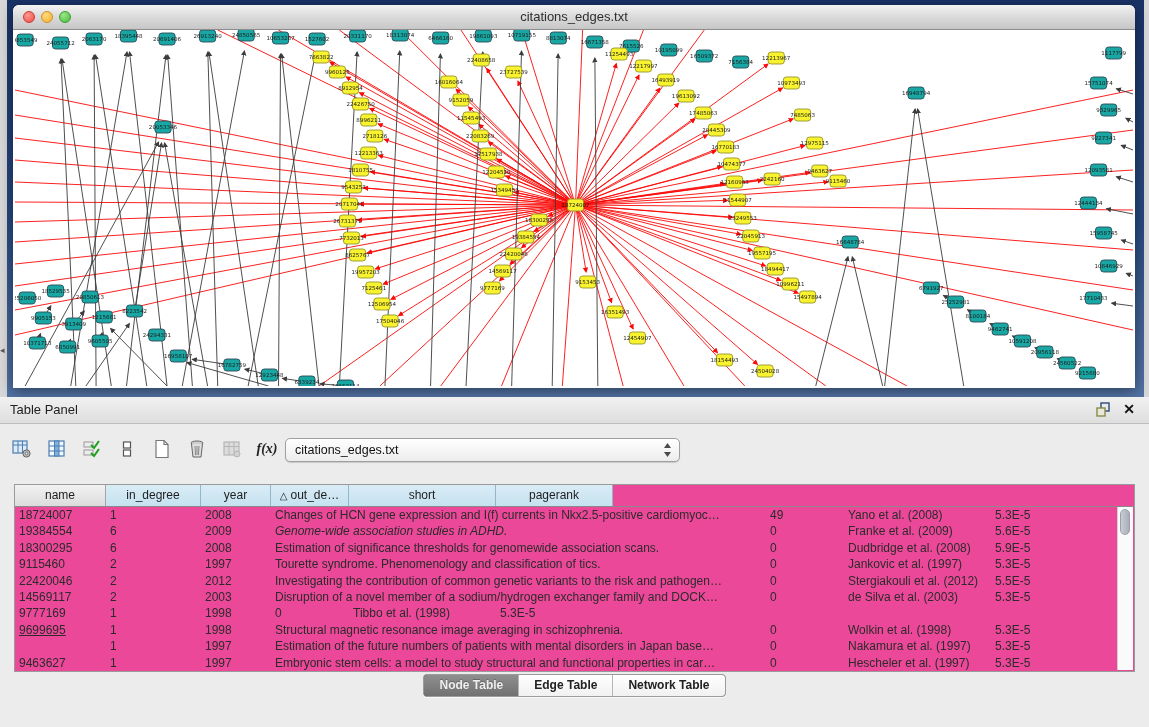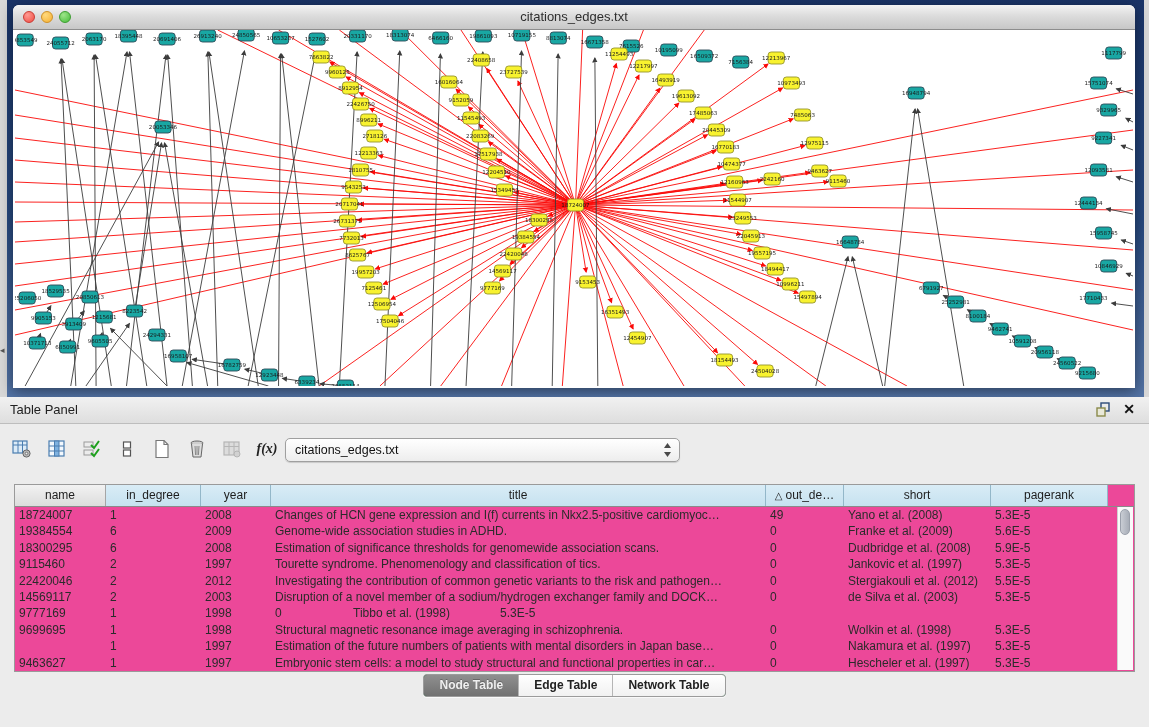--- a/index.html
+++ b/index.html
@@ -801,40 +801,39 @@
           <path d="M4.5 15 L1 10 H8 Z" fill="#4a4a4a"></path>
         </svg>
       </span>
     </div>
 
     <div id="table-wrap">
       <div id="thead">
           <div class="th gray" style="width: 91px;">name</div>
           <div class="th" style="width: 95px;">in_degree</div>
           <div class="th" style="width: 70px;">year</div>
-          <div class="th" style="width: 495px;">title</div>
           <div class="th" style="width: 78px;"><span class="sort-tri">△</span>out_de…</div>
           <div class="th" style="width: 147px;">short</div>
           <div class="th" style="width: 117px;">pagerank</div>
         </div>
       <div id="tbody">
           <div class="tr">
             <div class="td" style="width: 91px;">18724007</div>
             <div class="td" style="width: 95px;">1</div>
             <div class="td" style="width: 70px;">2008</div>
             <div class="td" style="width: 495px;">Changes of HCN gene expression and I(f) currents in Nkx2.5-positive cardiomyoc…</div>
             <div class="td" style="width: 78px;">49</div>
             <div class="td" style="width: 147px;">Yano et al. (2008)</div>
             <div class="td" style="width: 117px;">5.3E-5</div>
           </div>
           <div class="tr">
             <div class="td" style="width: 91px;">19384554</div>
             <div class="td" style="width: 95px;">6</div>
             <div class="td" style="width: 70px;">2009</div>
-            <div class="td" style="width: 495px;">Genome-wide association studies in ADHD.</div>
+            <div class="td" style="width: 495px; font-style: italic;">Genome-wide association studies in ADHD.</div>
             <div class="td" style="width: 78px;">0</div>
             <div class="td" style="width: 147px;">Franke et al. (2009)</div>
             <div class="td" style="width: 117px;">5.6E-5</div>
           </div>
           <div class="tr">
             <div class="td" style="width: 91px;">18300295</div>
             <div class="td" style="width: 95px;">6</div>
             <div class="td" style="width: 70px;">2008</div>
             <div class="td" style="width: 495px;">Estimation of significance thresholds for genomewide association scans.</div>
             <div class="td" style="width: 78px;">0</div>
@@ -870,21 +869,21 @@
           </div>
           <div class="tr">
             <div class="td" style="width: 91px;">9777169</div>
             <div class="td" style="width: 95px;">1</div>
             <div class="td" style="width: 70px;">1998</div>
             <div class="td" style="width: 78px;">0</div>
             <div class="td" style="width: 147px;">Tibbo et al. (1998)</div>
             <div class="td" style="width: 117px;">5.3E-5</div>
           </div>
           <div class="tr">
-            <div class="td" style="width: 91px;">9699695</div>
+            <div class="td" style="width: 91px; text-decoration: underline;">9699695</div>
             <div class="td" style="width: 95px;">1</div>
             <div class="td" style="width: 70px;">1998</div>
             <div class="td" style="width: 495px;">Structural magnetic resonance image averaging in schizophrenia.</div>
             <div class="td" style="width: 78px;">0</div>
             <div class="td" style="width: 147px;">Wolkin et al. (1998)</div>
             <div class="td" style="width: 117px;">5.3E-5</div>
           </div>
           <div class="tr">
             <div class="td" style="width: 91px; margin-top: 36px;">9465546</div>
             <div class="td" style="width: 95px;">1</div>

